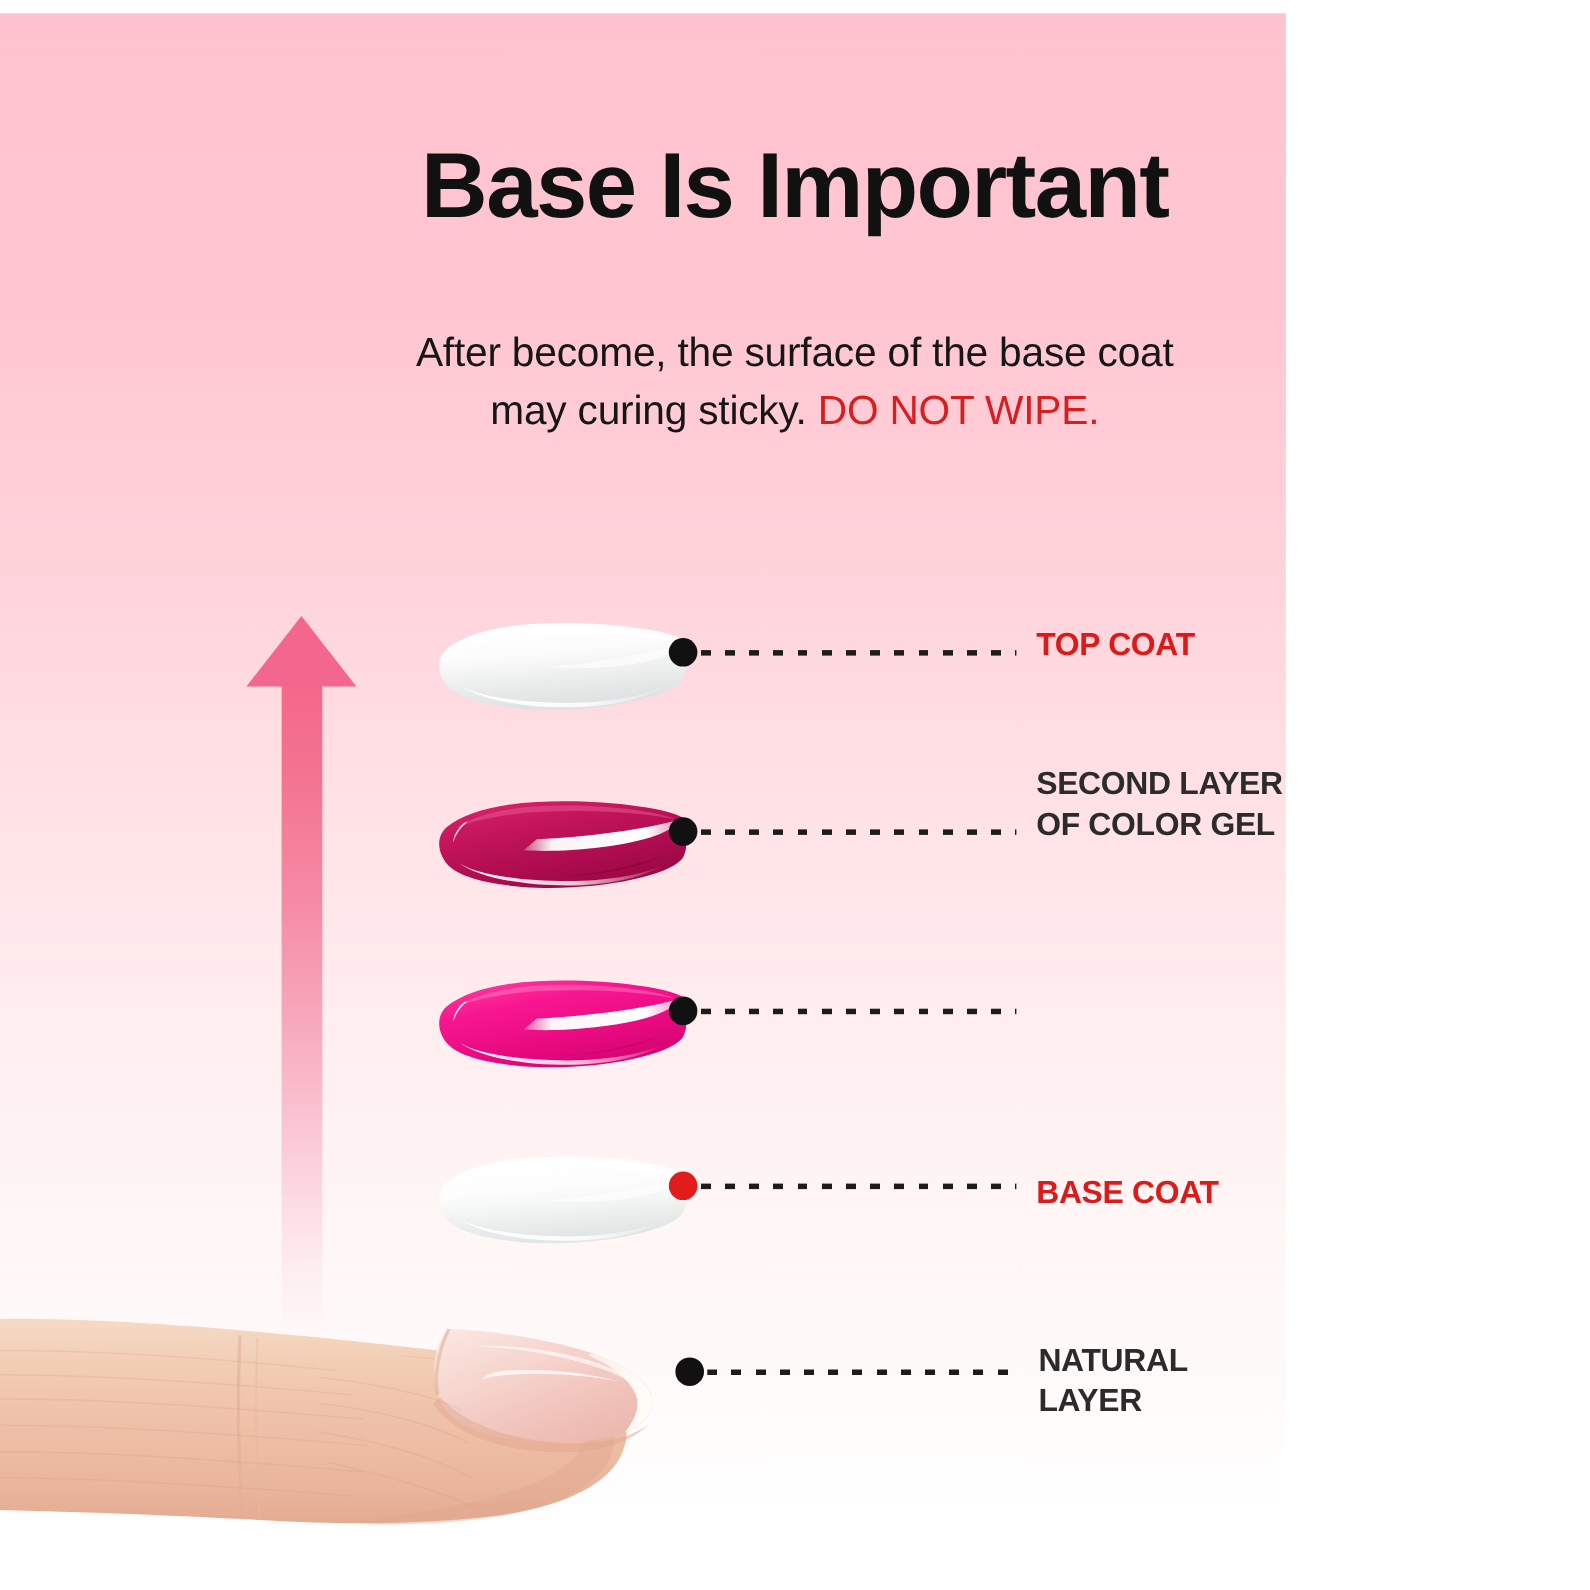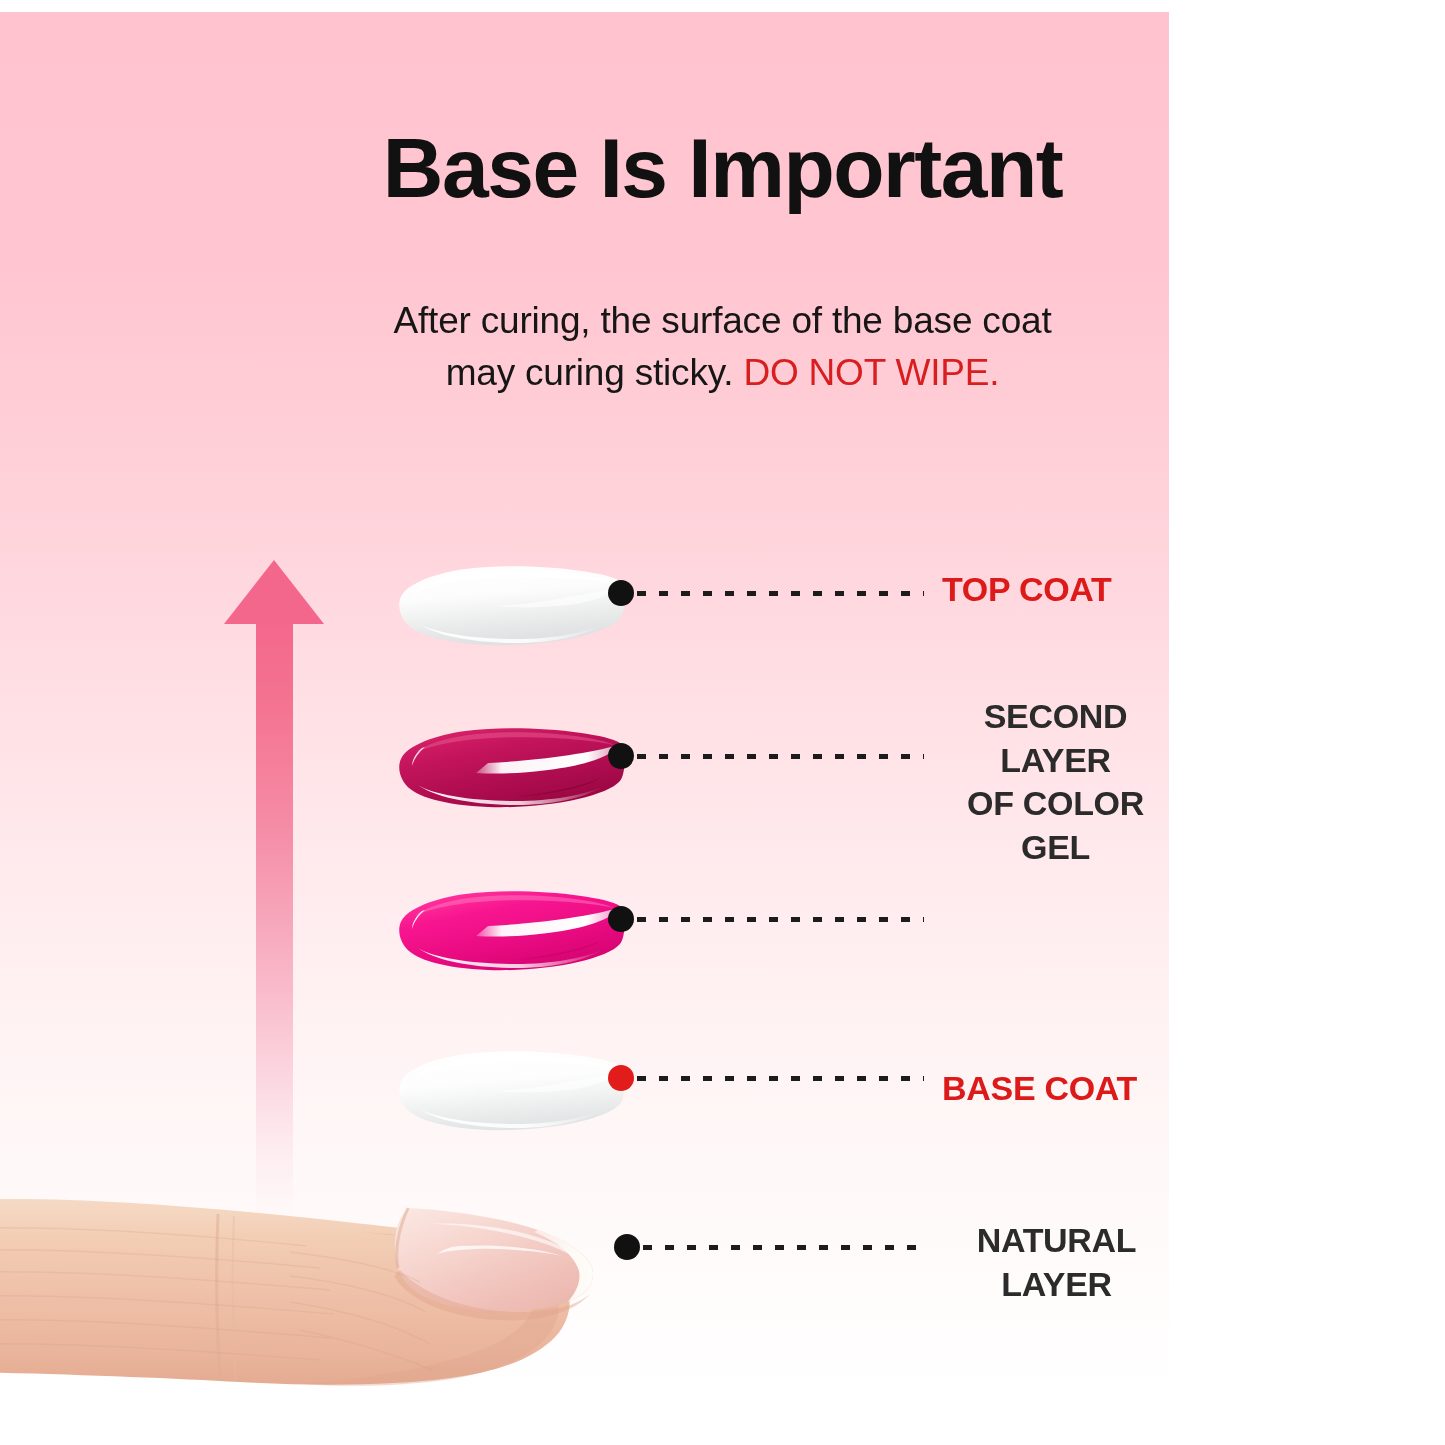--- a/index.html
+++ b/index.html
@@ -121,27 +121,26 @@
     position: absolute;
     height: 5px;
     background-image: repeating-linear-gradient(to right,
         #1c1c1c 0px, #1c1c1c 9px,
         rgba(0,0,0,0) 9px, rgba(0,0,0,0) 22px);
   }
 
   
   .label {
     position: absolute;
-    font-size: 34px;
+    font-size: 29px;
     font-weight: 700;
     line-height: 1.28;
     letter-spacing: -0.3px;
     color: #2b2b2b;
     white-space: pre-line;
-    text-align: center;
   }
   .label.red { color: #dd1a1a; }
 
   
   .finger {
     position: absolute;
     left: -10px;
     top: 1160px;
     width: 620px;
     height: 290px;
@@ -150,21 +149,21 @@
 </style>
 </head>
 <body>
 
 <div id="canvas">
 
   <div class="header">
     <h1 class="title">Base Is Important</h1>
     <p class="subtitle">
       <br>
-      <span>After curing, the surface of the base coat</span><br>
+      <span>After become, the surface of the base coat</span><br>
       <span>may curing sticky. </span><span class="emph">DO NOT WIPE.</span>
     </p>
   </div>
 
   <div class="arrow-wrap">
     <div class="arrow-shaft"></div>
     <div class="arrow-head"></div>
   </div>
 
   <div class="nail" style="top:549px;">

